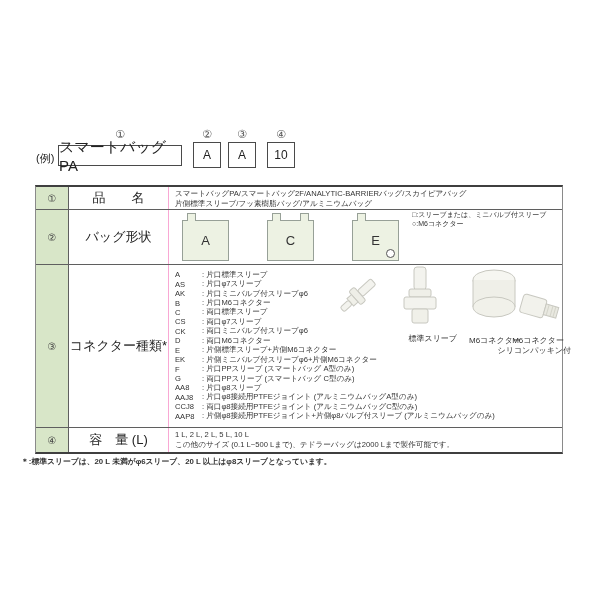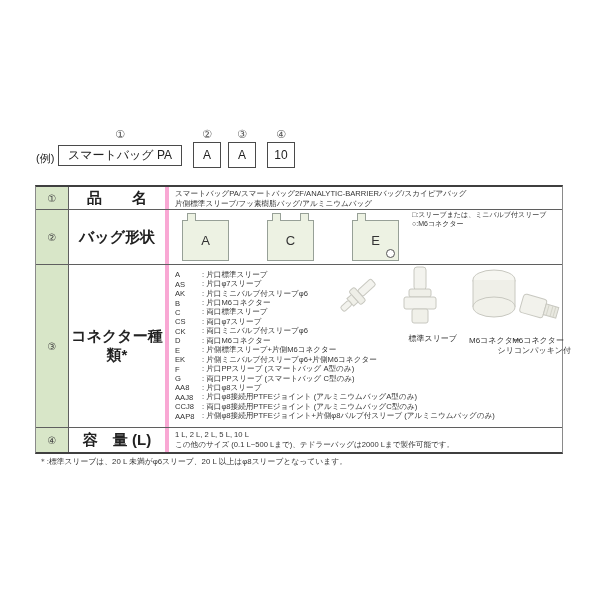--- a/index.html
+++ b/index.html
@@ -8,35 +8,35 @@
     font-family:"Liberation Sans","DejaVu Sans",sans-serif; color:#333; }
   .page { position:relative; width:600px; height:600px; background:#fff; }
 
   
   .example { position:absolute; left:0; top:127px; width:600px; height:52px; }
   .ex-label { position:absolute; left:36px; top:24px; font-size:11px; color:#222; }
   .ex-item { position:absolute; }
   .ex-num { display:block; text-align:center; font-size:11px; color:#555; height:15px; line-height:15px; }
   .ex-box { display:flex; align-items:center; justify-content:center;
     border:1.5px solid #4a4a4a; background:#fff; color:#222; }
-  .ex-box.big { width:124px; height:21px; font-size:12px; margin-top:3px; }
+  .ex-box.big { width:124px; height:21px; font-size:15px; margin-top:3px; }
   .ex-box.small { width:28px; height:26px; font-size:12px; }
 
   
   .spec-table { position:absolute; left:35px; top:185px; width:528px;
     border-top:2px solid #3f3f3f; border-bottom:2px solid #3f3f3f;
     border-left:1px solid #8a8a8a; border-right:1px solid #8a8a8a; }
   .trow { display:flex; border-bottom:1px solid #5f5f5f; }
   .trow:last-child { border-bottom:none; }
   .c-num { width:33px; flex:0 0 33px; background:var(--green);
     border-right:1px solid #5f5f5f; display:flex; align-items:center; justify-content:center;
     font-size:10px; color:#444; }
-  .c-label { width:100px; flex:0 0 100px; border-right:4px solid #f9a8d4;
+  .c-label { width:100px; flex:0 0 100px; border-right:1px solid #f9a8d4;
     display:flex; align-items:center; justify-content:center;
-    font-size:15px; color:#222; text-align:center;font-weight:bold; }
+    font-size:13px; color:#222; text-align:center; }
   .c-content { flex:1; position:relative; font-size:7.6px; color:#333; }
   .r1 { height:23px; } .r2 { height:55px; } .r3 { height:163px; } .r4 { height:24px; }
 
   .pad2 { padding:2px 6px; line-height:9.6px; }
 
   
   .bag { position:absolute; width:47px; height:41px; top:10px;
     background:var(--bagfill); border:1px solid #97a097;
     display:flex; align-items:center; justify-content:center;
     font-size:13px; color:#333; }
@@ -52,21 +52,21 @@
   
   .conn-list { position:absolute; left:6px; top:5px; }
   .conn-line { display:flex; height:9.45px; align-items:center; white-space:nowrap; }
   .conn-code { width:27px; flex:0 0 27px; }
   .conn-desc::before { content:": "; }
 
   .photo { position:absolute; }
   .photo-label { position:absolute; font-size:8px; color:#333; text-align:right; white-space:nowrap; }
 
   
-  .footnote { position:absolute; left:39px; top:456px; font-size:7.8px; color:#333; }
+  .footnote { position:absolute; left:21px; top:456px; font-size:7.8px; color:#333;font-weight:bold; }
 </style>
 </head>
 <body>
 
 <div class="page">
 
   <div class="example">
     <span class="ex-label">(例)</span>
 
     <div class="ex-item" style="left:58px; width:124px;">

